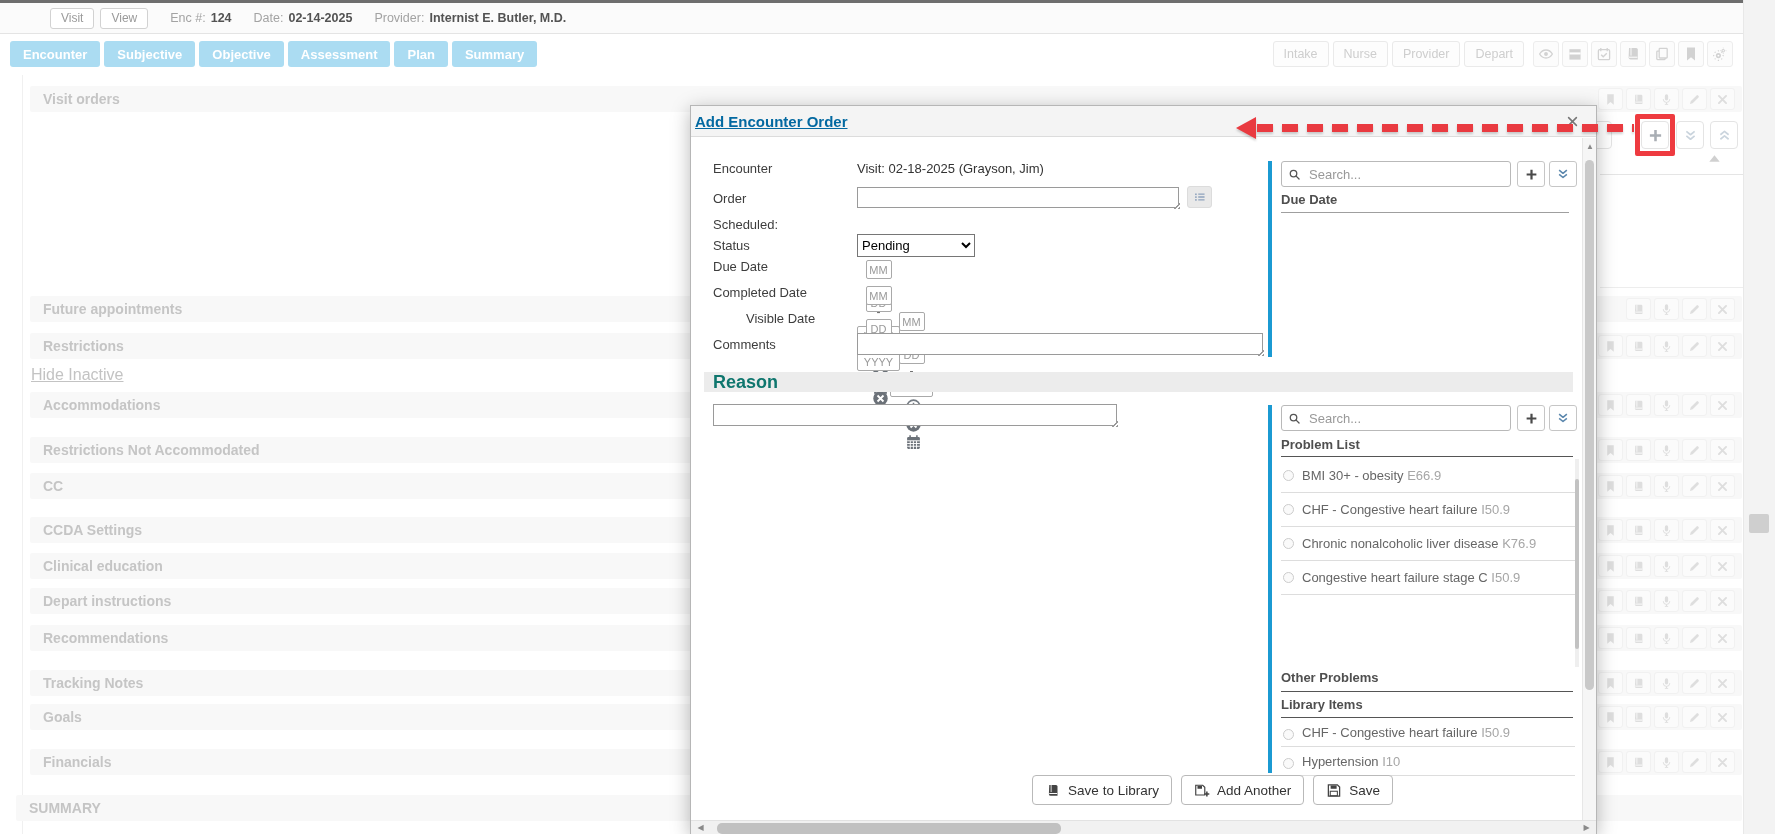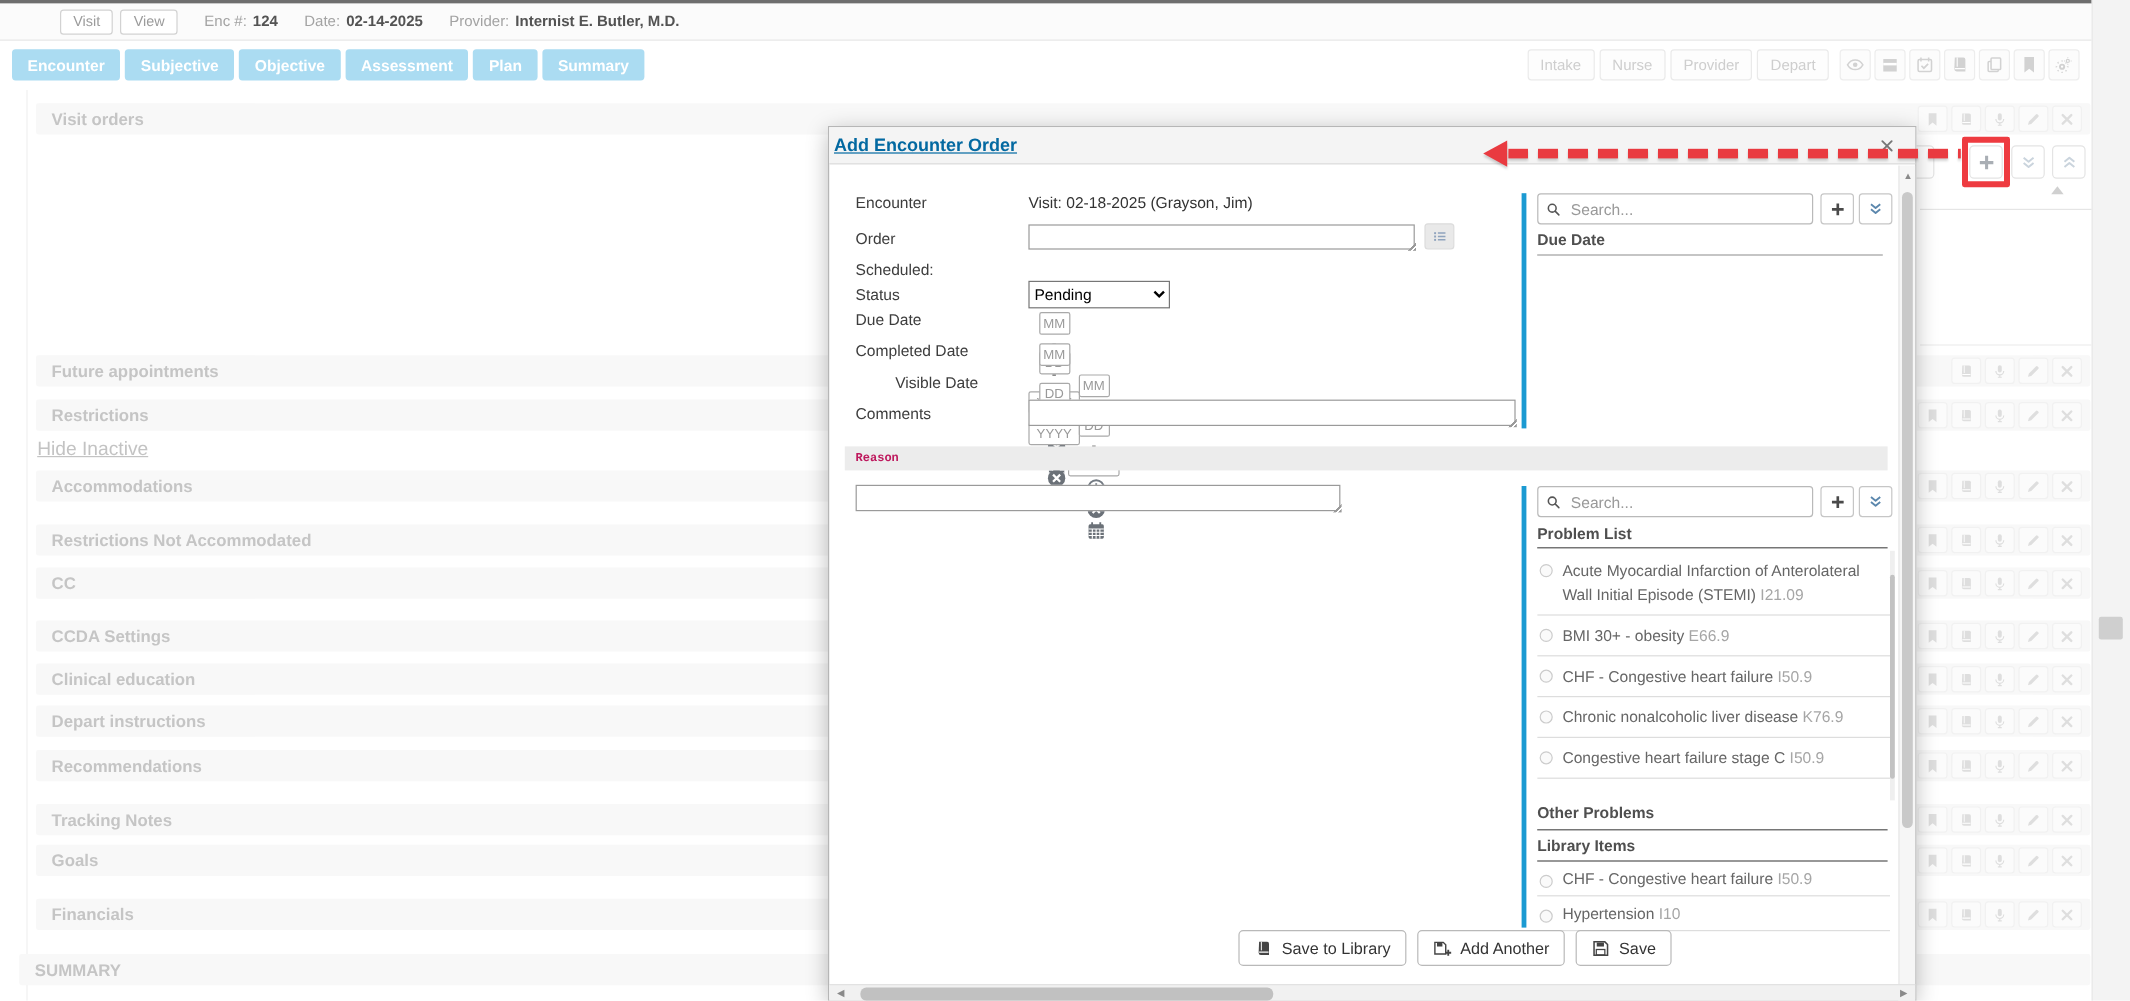--- a/index.html
+++ b/index.html
@@ -92,21 +92,21 @@
   .date-widget { position:absolute; left:166px; top:4px; display:flex; align-items:center;flex-direction:column; }
   .date-box { height:19px; border:1px solid #a9a9a9; border-radius:2px; color:#999;
               font-size:11px; display:flex; align-items:center; justify-content:center; background:#fff; }
   .date-dash { color:#666; font-size:12px; margin:0 2px; }
   .date-icon { width:18px; height:18px; border:none; background:none; padding:0; margin-left:4px;
                color:#747b83; display:flex; align-items:center; justify-content:center; }
   .date-icon svg { width:17px; height:17px; }
 
   #reason-bar { left:13px; top:266px; width:869px; height:20px; background:#ececec;
                 display:flex; align-items:center; }
-  #reason-bar span { font-size:10px; font-weight:bold; color:#be185d; padding-left:9px;font-family:Liberation Mono, monospace; }
+  #reason-bar span { font-size:18px; font-weight:bold; color:#0f766e; padding-left:9px; }
 
   .vbar { position:absolute; left:577px; width:4px; background:#1b9ad2; }
   .search-box { position:absolute; left:590px; width:230px; height:26px; display:flex;
                 align-items:center; border:1px solid #b9b9b9; border-radius:3px; background:#fff; }
   .search-box svg { width:13px; height:13px; color:#555; margin:0 6px; flex:none; }
   .search-input { border:none; outline:none; flex:1; min-width:0; font-size:13px; color:#444; background:none; }
   .search-input::placeholder { color:#999; opacity:1; }
   .panel-btn { position:absolute; width:28px; height:26px; background:#fff; border:1px solid #c6c6c6;
                border-radius:3px; display:flex; align-items:center; justify-content:center; }
   .panel-btn.plus { left:826px; color:#4a4a4a; } .panel-btn.plus svg { width:13px; height:13px; }
@@ -1050,24 +1050,20 @@
           <path d="M4.5 4.5L10 9l5.5-4.5M4.5 10.5L10 15l5.5-4.5" fill="none" stroke="currentColor" stroke-width="2.2" stroke-linejoin="round"></path>
         </svg>
       </span>
     </button>
 
   <span class="panel-header" style="top:332px">Problem List</span>
   <div class="panel-rule" style="top:350px; width:292px; background:#555"></div>
   <div id="problem-list">
       <div class="prob-row">
         <span class="prob-circle"></span>
-        <span>Acute Myocardial Infarction of Anterolateral Wall Initial Episode (STEMI) <span class="prob-code">I21.09</span></span>
-      </div>
-      <div class="prob-row">
-        <span class="prob-circle"></span>
         <span>BMI 30+ - obesity <span class="prob-code">E66.9</span></span>
       </div>
       <div class="prob-row">
         <span class="prob-circle"></span>
         <span>CHF - Congestive heart failure <span class="prob-code">I50.9</span></span>
       </div>
       <div class="prob-row">
         <span class="prob-circle"></span>
         <span>Chronic nonalcoholic liver disease <span class="prob-code">K76.9</span></span>
       </div>

